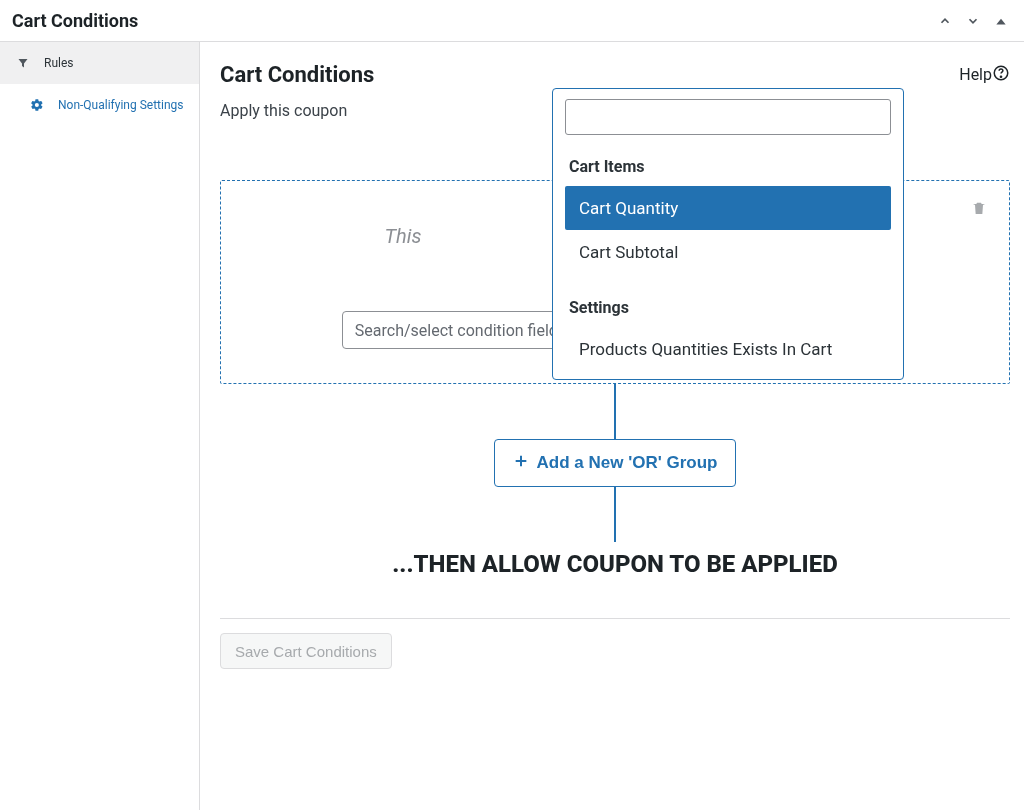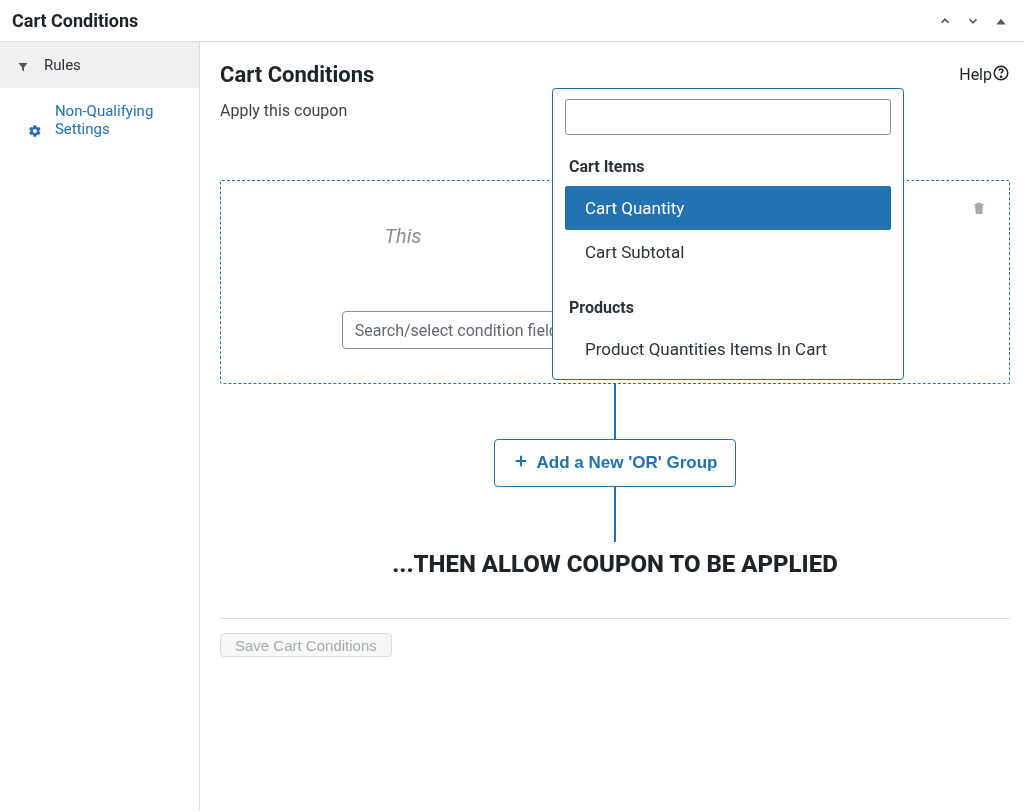--- a/index.html
+++ b/index.html
@@ -35,25 +35,25 @@
     display: flex;
     height: calc(100% - 44px);
   }
   .sidebar {
     width: 200px;
     border-right: 1px solid #dcdcde;
     background: #fff;
   }
   .sidebar-item {
     display: flex;
-    align-items: flex-end;
+    align-items: center;
     gap: 12px;
     padding: 14px 14px;
     cursor: pointer;
-    font-size: 15px;
+    font-size: 12px;
   }
   .sidebar-item.active {
     background: #f0f0f1;
     font-weight: 400;
     color: #2c3338;
   }
   .sidebar-item.link {
     color: #2271b1;
     padding-left: 28px;
   }
@@ -183,21 +183,21 @@
     font-weight: 800;
     color: #1d2327;
     margin-top: 8px;
   }
   .footer-bar {
     margin-top: 40px;
     padding-top: 14px;
     border-top: 1px solid #dcdcde;
   }
   .save-btn {
-    height: 24px;
+    height: 36px;
     padding: 0 14px;
     border: 1px solid #dcdcde;
     border-radius: 4px;
     background: #f6f7f7;
     color: #a7aaad;
     font-size: 15px;
   }
   
   .dd-panel {
     position: absolute;
@@ -219,21 +219,21 @@
     padding: 0 10px;
     font-size: 15px;
   }
   .dd-group-label {
     font-weight: 700;
     font-size: 16px;
     padding: 6px 10px 10px 10px;
     color: #2c3338;
   }
   .dd-option {
-    padding: 12px 20px;
+    padding: 12px 14px;
     font-size: 17px;
     cursor: pointer;
     border-radius: 2px;
     color: #2c3338;
     margin: 0 6px;
   }
   .dd-option.highlight {
     background: #2271b1;
     color: #fff;
   }
@@ -307,22 +307,22 @@
 
     <div class="dd-panel">
       <input class="dd-search" type="text" style="">
       <div>
         <div class="dd-group-label">Cart Items</div>
         <div class="dd-option highlight">Cart Quantity</div>
         <div class="dd-option">Cart Subtotal</div>
       </div>
       <div class="dd-spacer"></div>
       <div>
-        <div class="dd-group-label">Products</div>
-        <div class="dd-option">Product Quantities Items In Cart</div>
+        <div class="dd-group-label">Settings</div>
+        <div class="dd-option">Products Quantities Exists In Cart</div>
       </div>
     </div>
 
     <div class="rule-group">
       <span class="trash">
         <svg width="16" height="18" viewBox="0 0 24 24" fill="currentColor">
             <path d="M6 7h12l-1 14H7L6 7zm3-3h6l1 2H8l1-2zM4 6h16v1H4z"></path>
           </svg>
       </span>
       <div class="empty-text">

